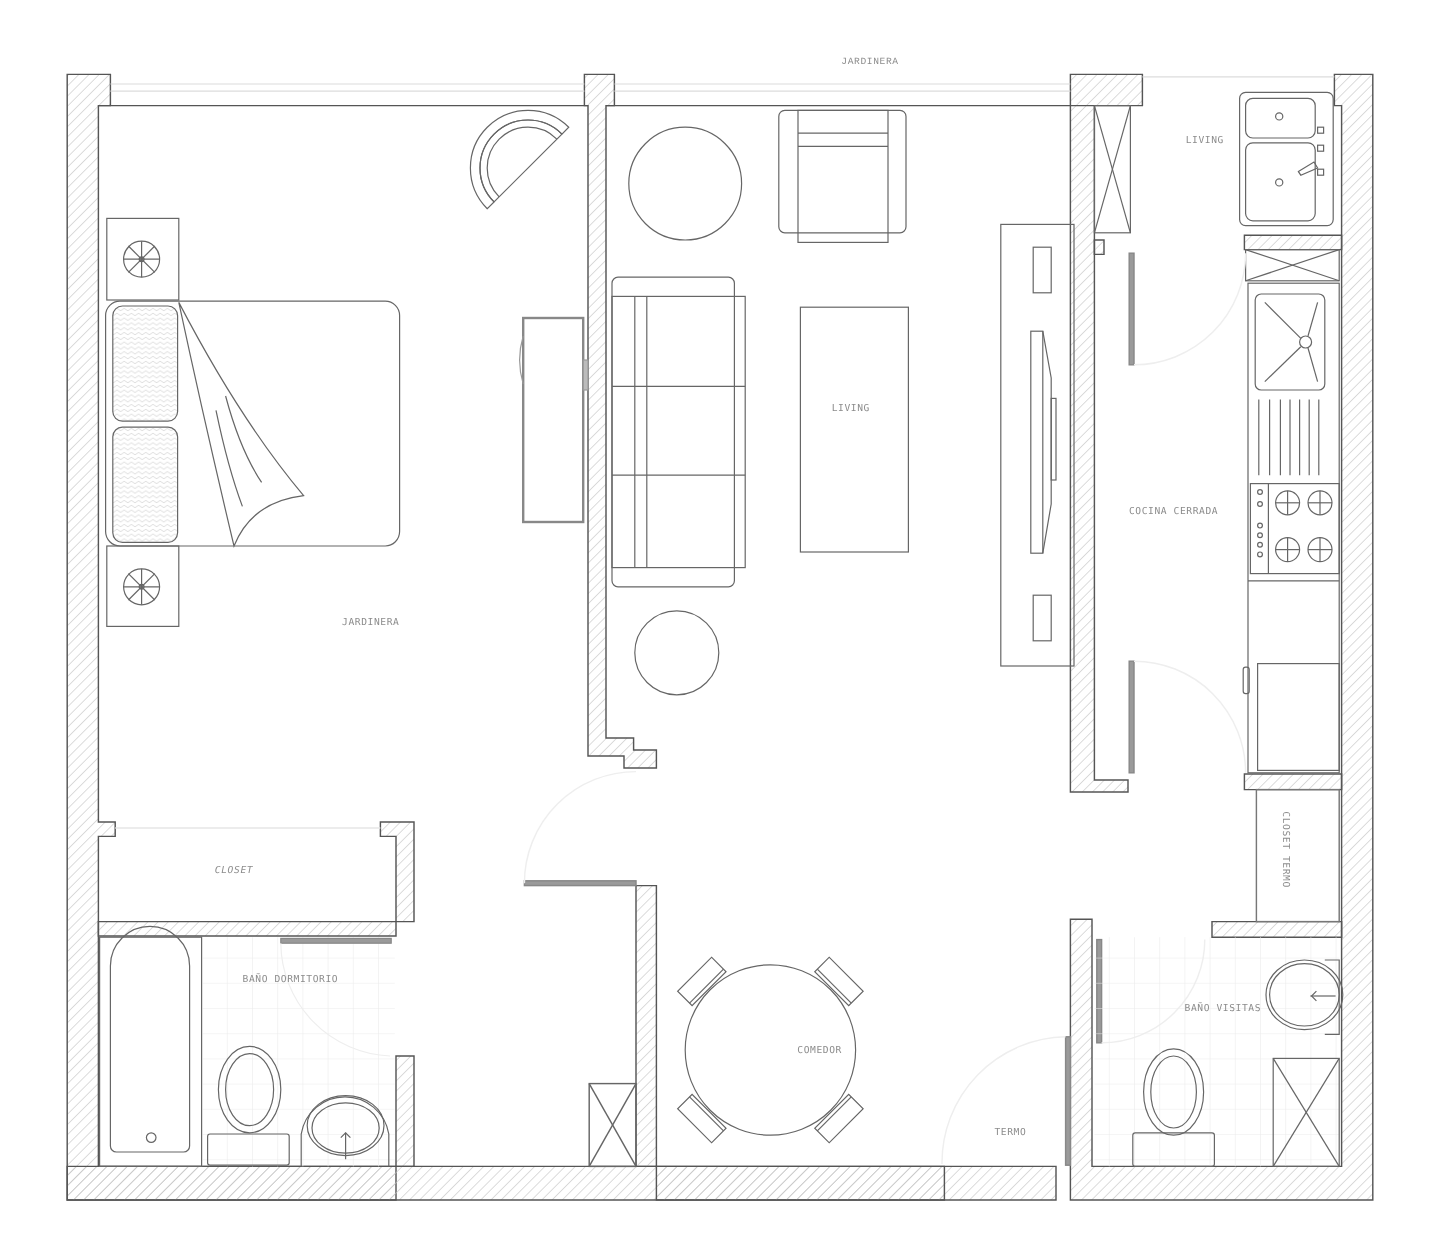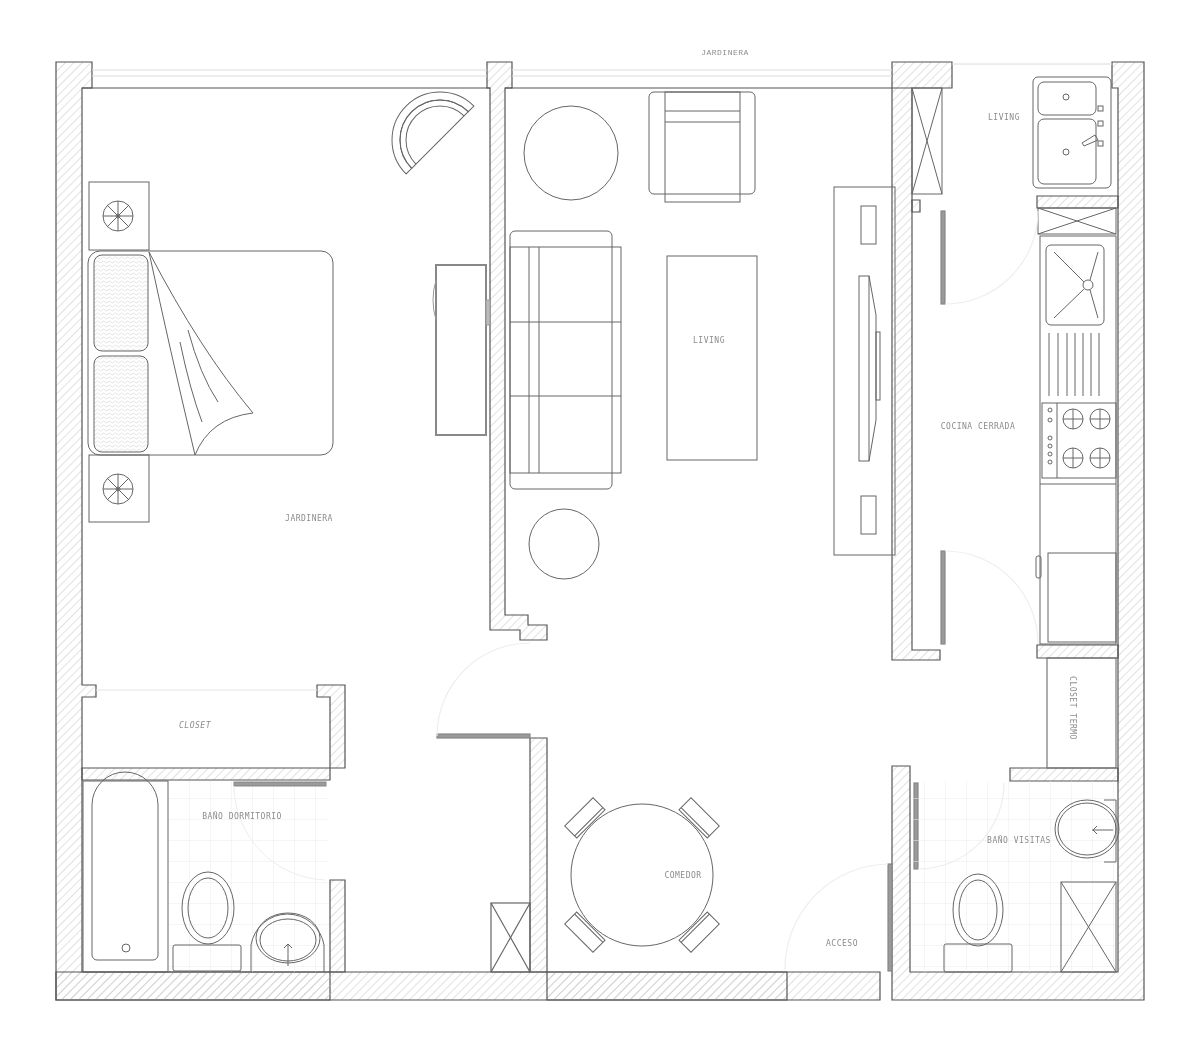--- a/index.html
+++ b/index.html
@@ -308,13 +308,13 @@
 <div class="lbl" style="left:725px;top:52px;font-family:Liberation Mono, monospace;">JARDINERA</div>
 <div class="lbl" style="left:1004px;top:117px;">LIVING</div>
 <div class="lbl" style="left:709px;top:340px;">LIVING</div>
 <div class="lbl" style="left:978px;top:426px;">COCINA CERRADA</div>
 <div class="lbl" style="left:309px;top:518px;">JARDINERA</div>
 <div class="lbl" style="left:195px;top:725px;font-style:italic;">CLOSET</div>
 <div class="lbl vert" style="left:1072px;top:708px;">CLOSET TERMO</div>
 <div class="lbl" style="left:242px;top:816px;">BAÑO DORMITORIO</div>
 <div class="lbl" style="left:1019px;top:840px;">BAÑO VISITAS</div>
 <div class="lbl" style="left:641px;top:875px;margin-left:42px;">COMEDOR</div>
-<div class="lbl" style="left:842px;top:943px;">ACCESO</div>
+<div class="lbl" style="left:842px;top:943px;">TERMO</div>
 
 </body></html>

